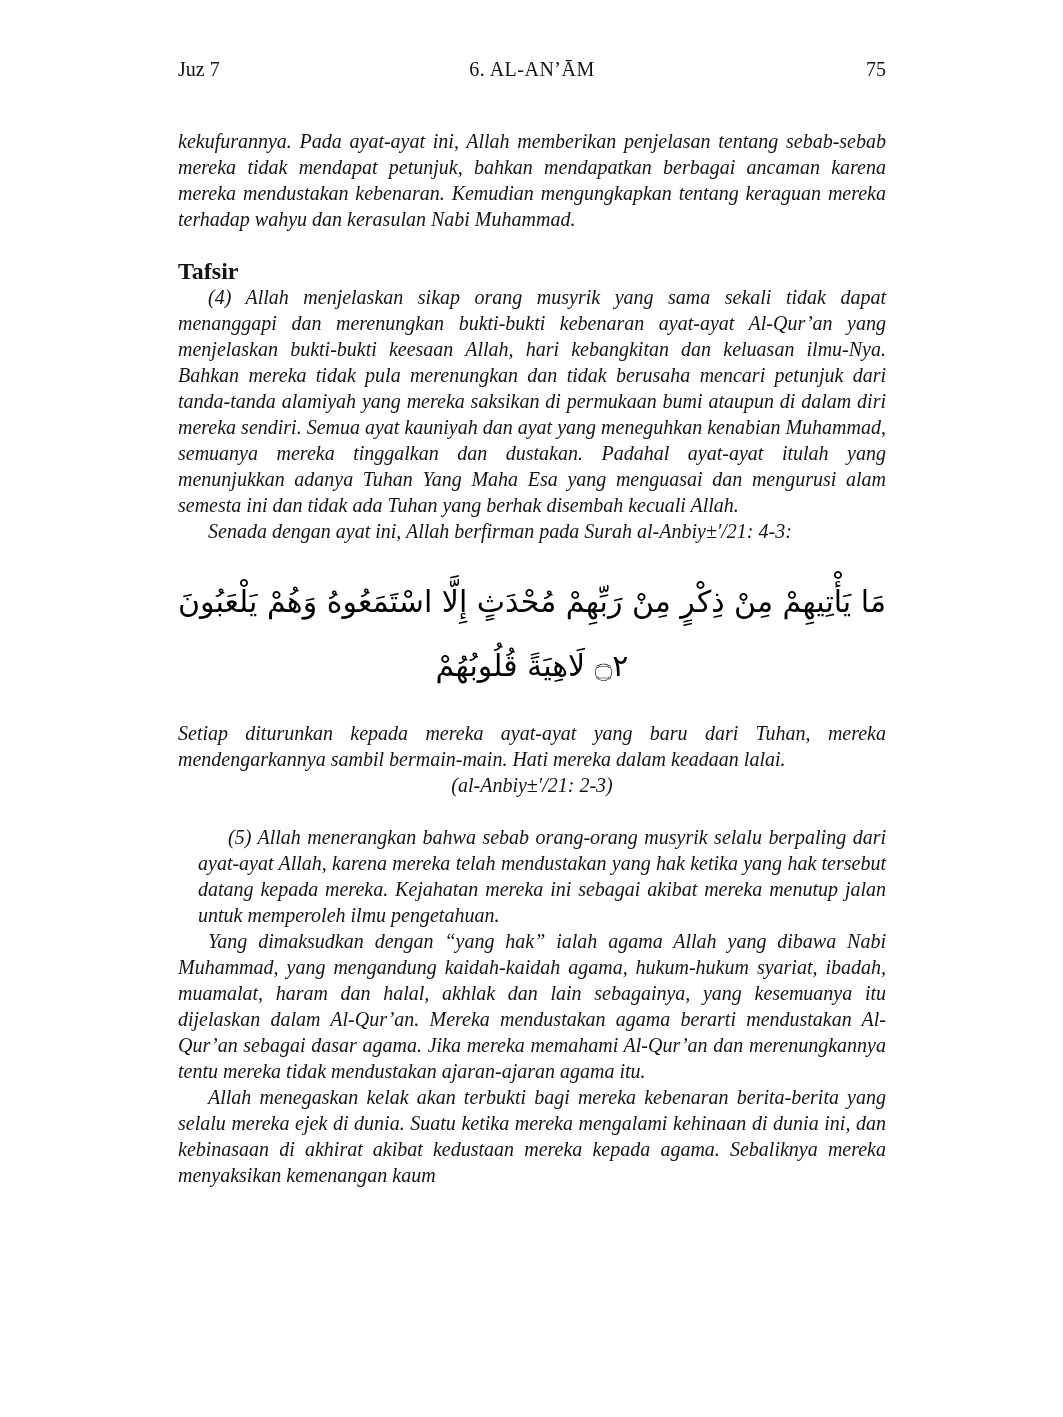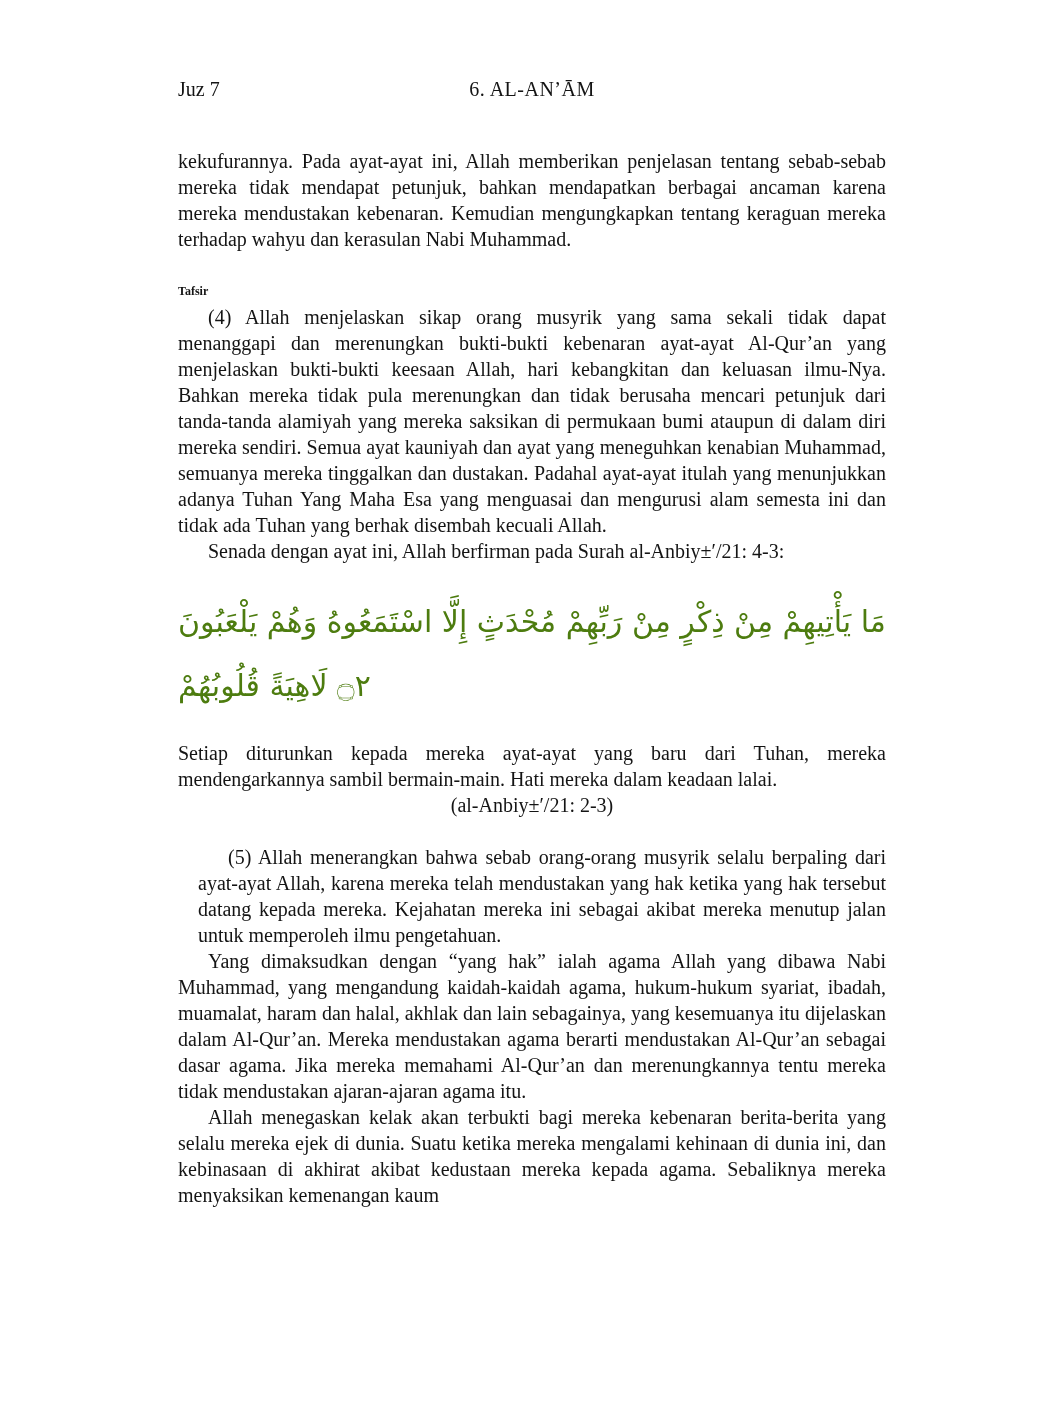--- a/index.html
+++ b/index.html
@@ -5,78 +5,80 @@
   html, body {
     margin: 0;
     padding: 0;
     background: #ffffff;
   }
   .page {
     position: relative;
     width: 1063px;
     min-height: 1417px;
     box-sizing: border-box;
-    padding: 76px 177px 60px 178px;
+    padding: 56px 177px 60px 178px;
     background: #ffffff;
     font-family: "Liberation Serif", serif;
     font-size: 20px;
     line-height: 26px;
     color: #141414;
   }
   .page-header {
     display: grid;
     grid-template-columns: 1fr auto 1fr;
     align-items: baseline;
     margin-bottom: 46px;
   }
   .page-header .hdr-left  { text-align: left; }
   .page-header .hdr-center{ text-align: right; letter-spacing: 0.5px; }
   .page-header .hdr-right { text-align: right; }
 
   p {
     margin: 0;
     text-align: justify;
+    font-style: italic;
   }
   .indent { text-indent: 30px; }
 
   .section-heading {
     font-weight: bold;
-    font-size: 12px;
+    font-size: 24px;
     line-height: 26px;
     margin: 26px 0 0 0;
     text-align: left;
   }
 
   .arabic-verse {
     direction: rtl;
     unicode-bidi: embed;
-    text-align: left;
+    text-align: center;
     font-family: "DejaVu Sans", sans-serif;
     font-size: 30px;
     line-height: 64px;
     margin: 26px 0 22px 0;
-    color: #4d7c0f;
+    color: #000000;
   }
 
   .quote-italic {
   }
   .quote-ref {
     text-align: center;
   }
 
   .space-before { margin-top: 26px; margin-left: 20px; }
 </style>
 </head>
 <body>
 
 <div class="page">
 
   <header class="page-header">
     <span class="hdr-left">Juz 7</span>
     <span class="hdr-center">6. AL-AN’ĀM</span>
+    <span class="hdr-right">75</span>
   </header>
 
   <main>
 
     <p>kekufurannya. Pada ayat-ayat ini, Allah memberikan penjelasan tentang sebab-sebab mereka tidak mendapat petunjuk, bahkan mendapatkan berbagai ancaman karena mereka mendustakan kebenaran. Kemudian mengungkapkan tentang keraguan mereka terhadap wahyu dan kerasulan Nabi Muhammad.</p>
 
     <h2 class="section-heading">Tafsir</h2>
 
     <p class="indent">(4) Allah menjelaskan sikap orang musyrik yang sama sekali tidak dapat menanggapi dan merenungkan bukti-bukti kebenaran ayat-ayat Al-Qur’an yang menjelaskan bukti-bukti keesaan Allah, hari kebangkitan dan keluasan ilmu-Nya. Bahkan mereka tidak pula merenungkan dan tidak berusaha mencari petunjuk dari tanda-tanda alamiyah yang mereka saksikan di permukaan bumi ataupun di dalam diri mereka sendiri. Semua ayat kauniyah dan ayat yang meneguhkan kenabian Muhammad, semuanya mereka tinggalkan dan dustakan. Padahal ayat-ayat itulah yang menunjukkan adanya Tuhan Yang Maha Esa yang menguasai dan mengurusi alam semesta ini dan tidak ada Tuhan yang berhak disembah kecuali Allah.</p>
 

